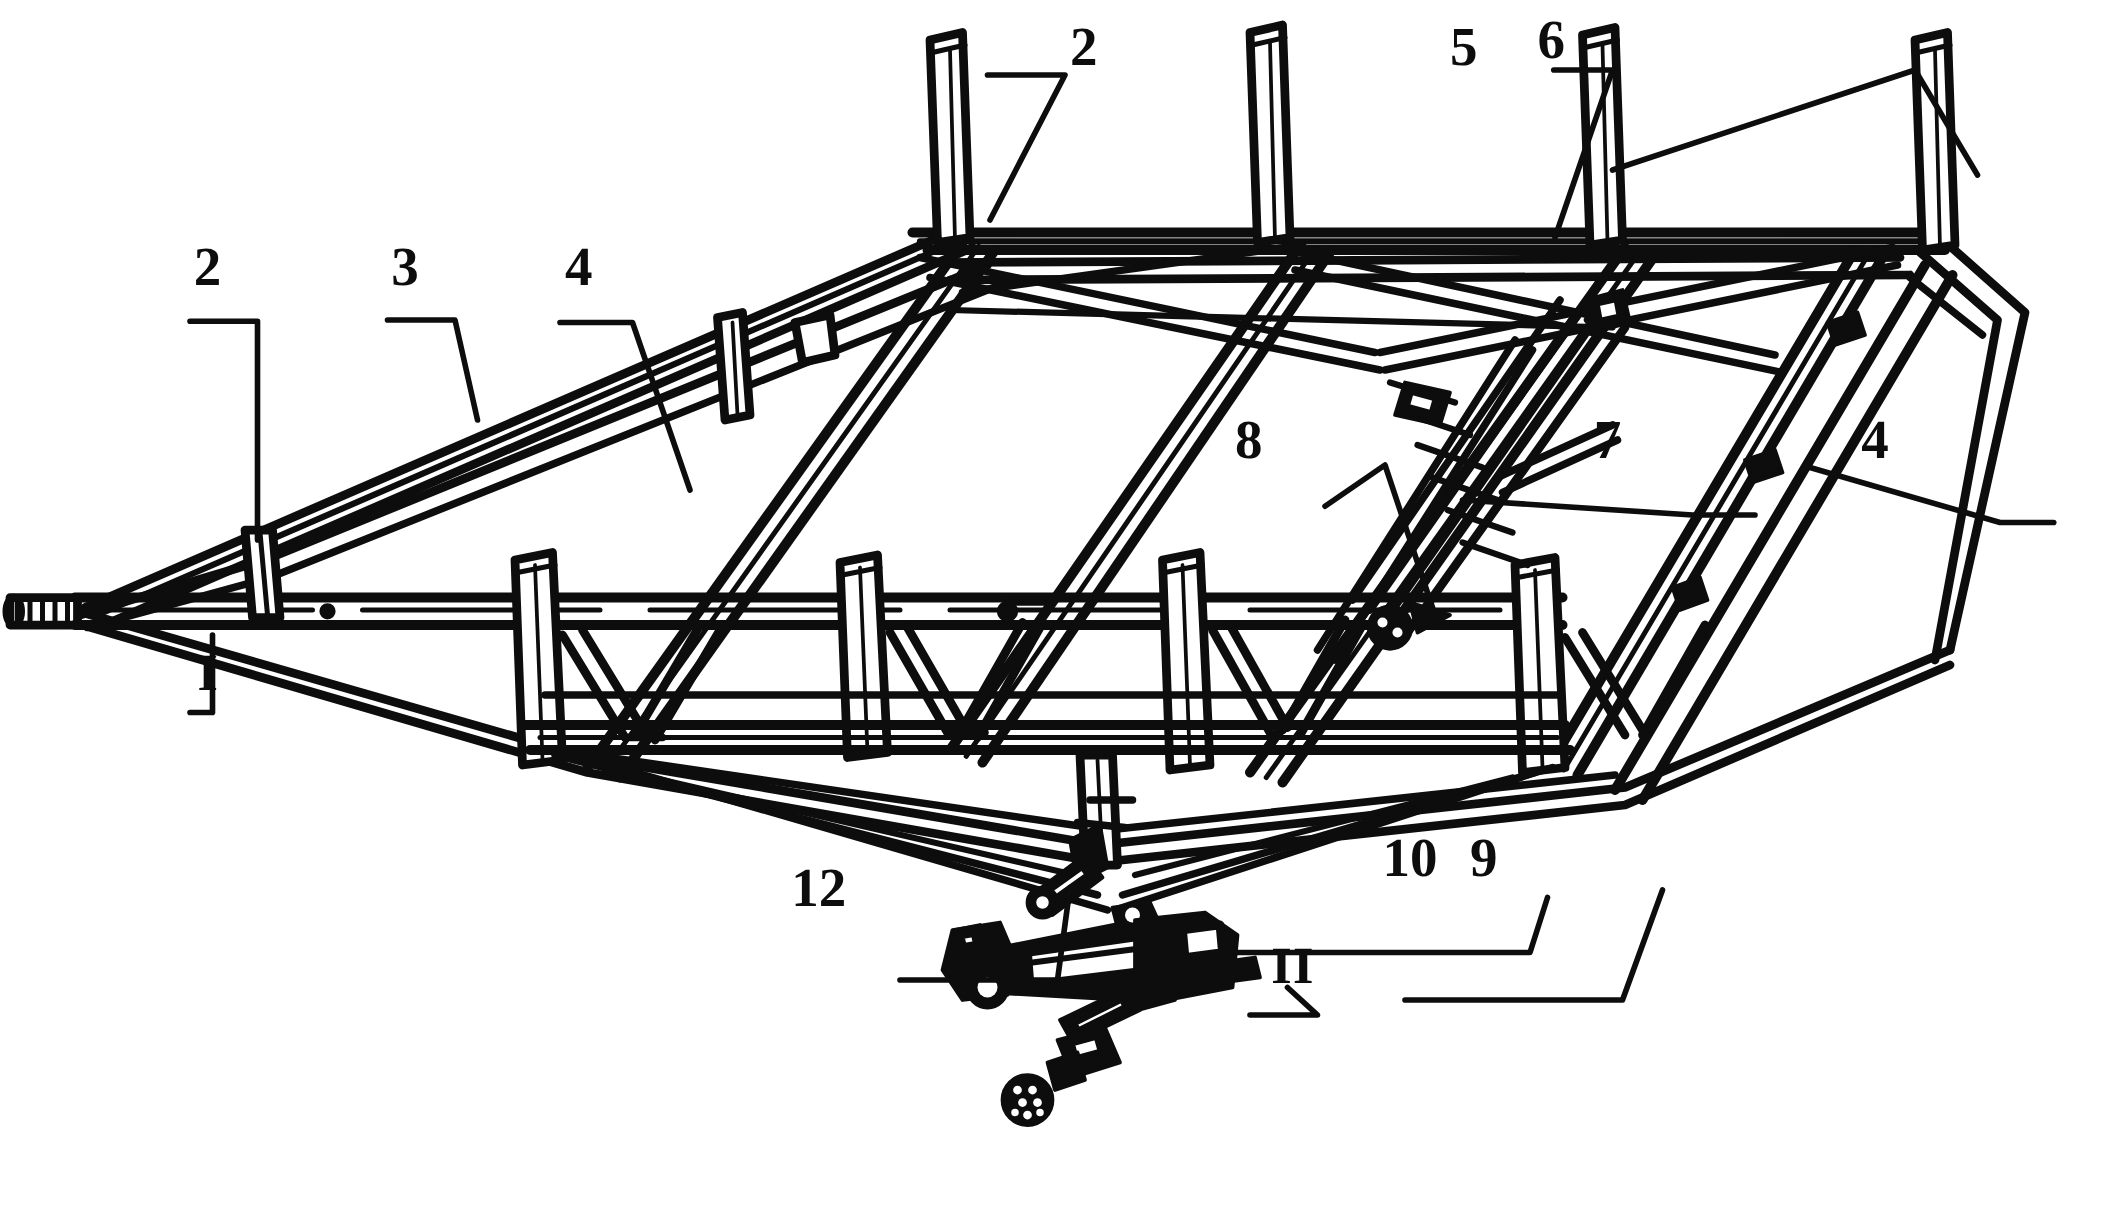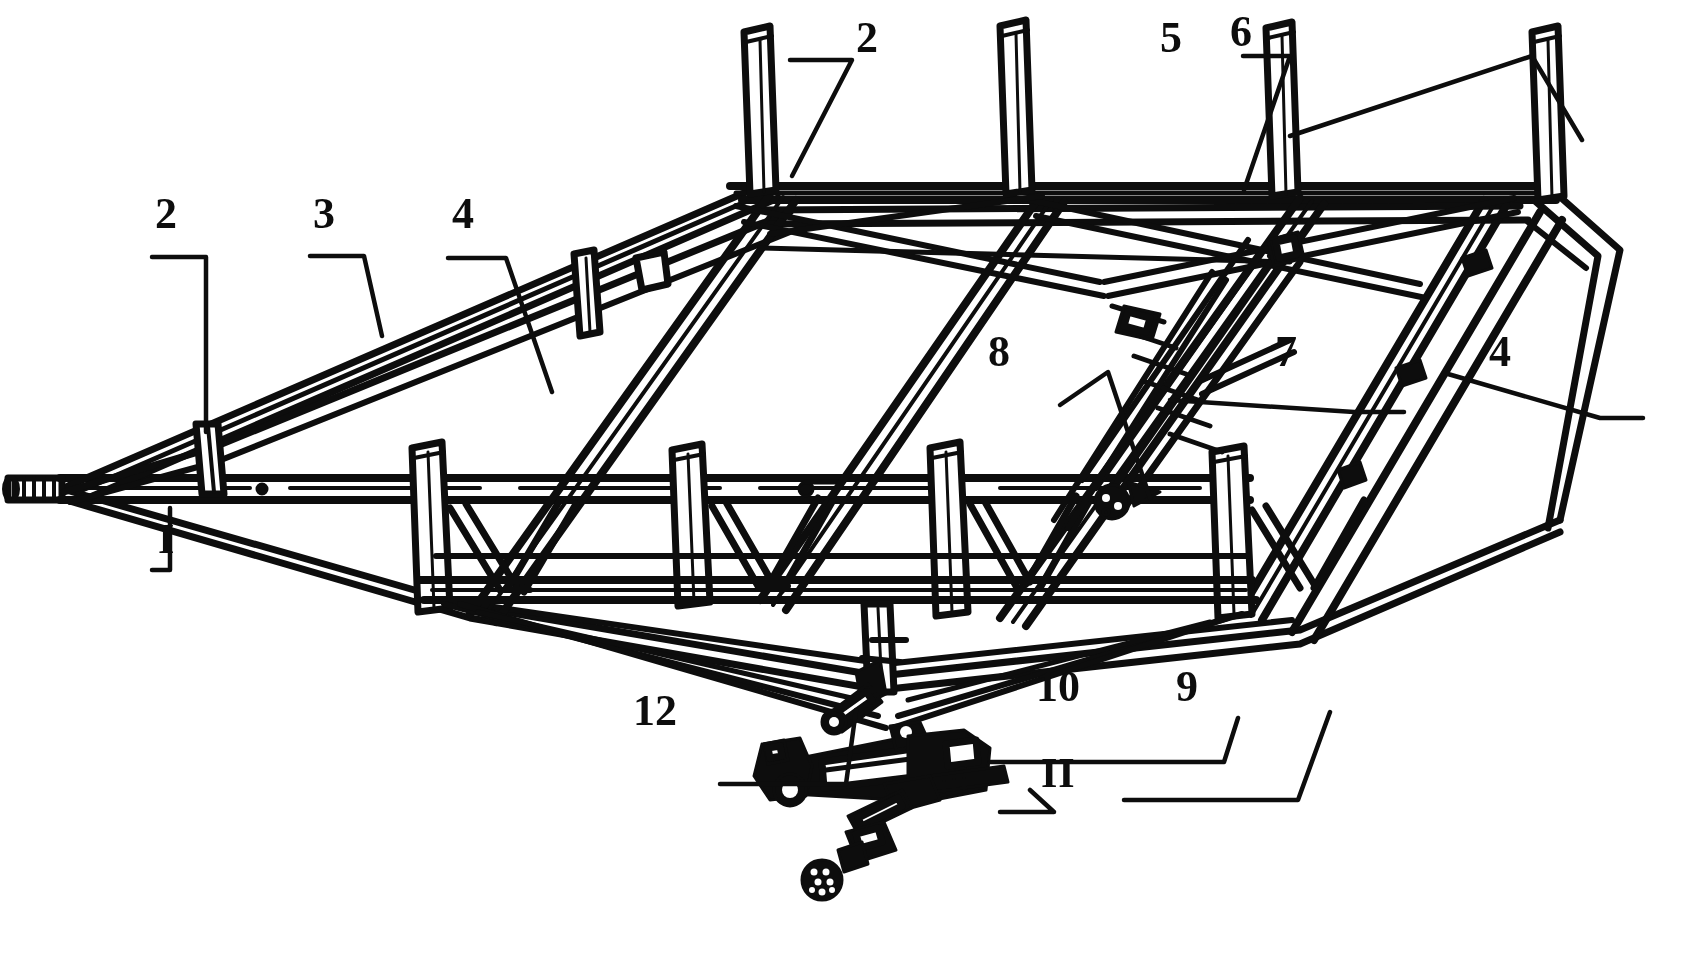--- a/index.html
+++ b/index.html
@@ -353,18 +353,18 @@
       <div class="callout-label" style="left: 155px; top: 192px;">2</div>
       <div class="callout-label" style="left: 313px; top: 192px;">3</div>
       <div class="callout-label" style="left: 452px; top: 192px;">4</div>
       <div class="callout-label" style="left: 856px; top: 16px;">2</div>
       <div class="callout-label" style="left: 1160px; top: 16px;">5</div>
       <div class="callout-label" style="left: 1230px; top: 10px;">6</div>
       <div class="callout-label" style="left: 1489px; top: 330px;">4</div>
       <div class="callout-label" style="left: 1275px; top: 330px;">7</div>
       <div class="callout-label" style="left: 988px; top: 330px;">8</div>
       <div class="callout-label" style="left: 633px; top: 665px; margin-top: 24px;">12</div>
-      <div class="callout-label" style="left: 1036px; top: 665px;">10</div>
+      <div class="callout-label" style="left: 1106px; top: 665px;">10</div>
       <div class="callout-label" style="left: 1176px; top: 665px;">9</div>
-      <div class="callout-label roman" style="left: 1041px; top: 752px;">II</div>
+      <div class="callout-label roman" style="left: 1017px; top: 752px;">II</div>
     </div>
 
 </div>
 
 </body></html>

